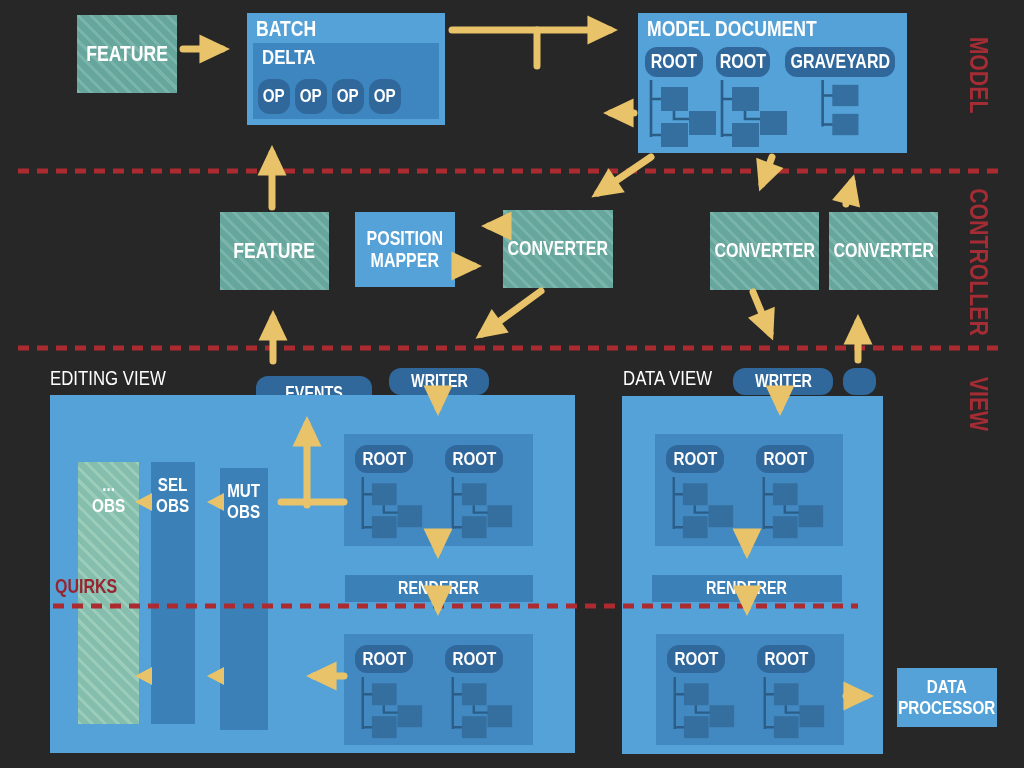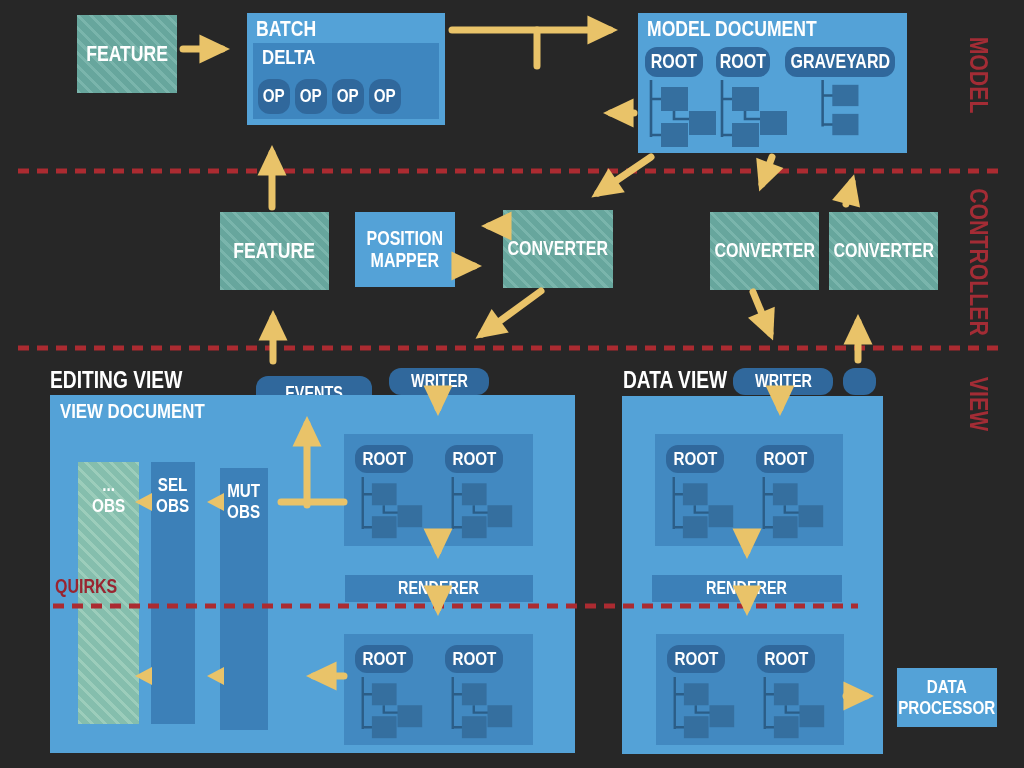--- a/index.html
+++ b/index.html
@@ -15,21 +15,21 @@
   .cntblue  { background:#4289c1; }
   .darkblue { background:#30689c;border-radius:12px; }
   .teal      { background:repeating-linear-gradient(45deg,#7ab5ac 0 3px,#67a69d 3px 9px); }
   .tealLight { background:repeating-linear-gradient(45deg,#9ccdbb 0 3px,#85bead 3px 9px); }
   .lbl { color:#fff; font-weight:bold; width:100%; height:100%;
          display:flex; align-items:center; justify-content:center; text-align:center; }
   .lbl.top { align-items:flex-start; padding-top:13px; }
   .cond { display:inline-block; transform:scaleX(0.8); white-space:pre-line; line-height:1.08; }
   .corner { position:absolute; top:3px; left:9px; color:#fff; font-weight:bold; }
   .corner .cond { transform-origin:left center; }
-  .outlbl { position:absolute; color:#fff; font-weight:bold; font-size:24px; }
+  .outlbl { position:absolute; color:#fff; font-weight:normal; font-size:21px; }
   .outlbl .cond { transform-origin:left center; }
   .vlabel { position:absolute; color:#a32c35; font-weight:bold; font-size:25px;
             white-space:nowrap; transform:translate(-50%,-50%) rotate(90deg) scaleX(0.85); }
   .quirks { position:absolute; color:#992430; font-weight:bold; font-size:20px; }
   .quirks .cond { transform-origin:left center; }
   svg.overlay { position:absolute; left:0; top:0; pointer-events:none; }
   svg.tree { position:absolute; }
   .f22{font-size:22px}.f21{font-size:21px}.f20{font-size:20px}.f19{font-size:19px}.f18{font-size:18px}
 </style>
 </head>
@@ -152,21 +152,20 @@
         <span class="cond">EVENTS</span>
       </div>
     </div>
   <div class="box darkblue" style="left:389px;top:368px;width:100px;height:27px">
       <div class="lbl f18">
         <span class="cond">WRITER</span>
       </div>
     </div>
 
   <div class="box blue" style="left:50px;top:395px;width:525px;height:358px">
-    <div class="corner f21" style="top:4px;left:10px"><span class="cond">VIEW DOCUMENT</span></div>
 
     <div class="box tealLight" style="left:28px;top:67px;width:61px;height:262px">
       <div class="lbl top f19">
           <span class="cond">...
 OBS</span>
         </div>
     </div>
     <div class="box colblue" style="left:101px;top:67px;width:44px;height:262px">
       <div class="lbl top f19">
           <span class="cond">SEL

